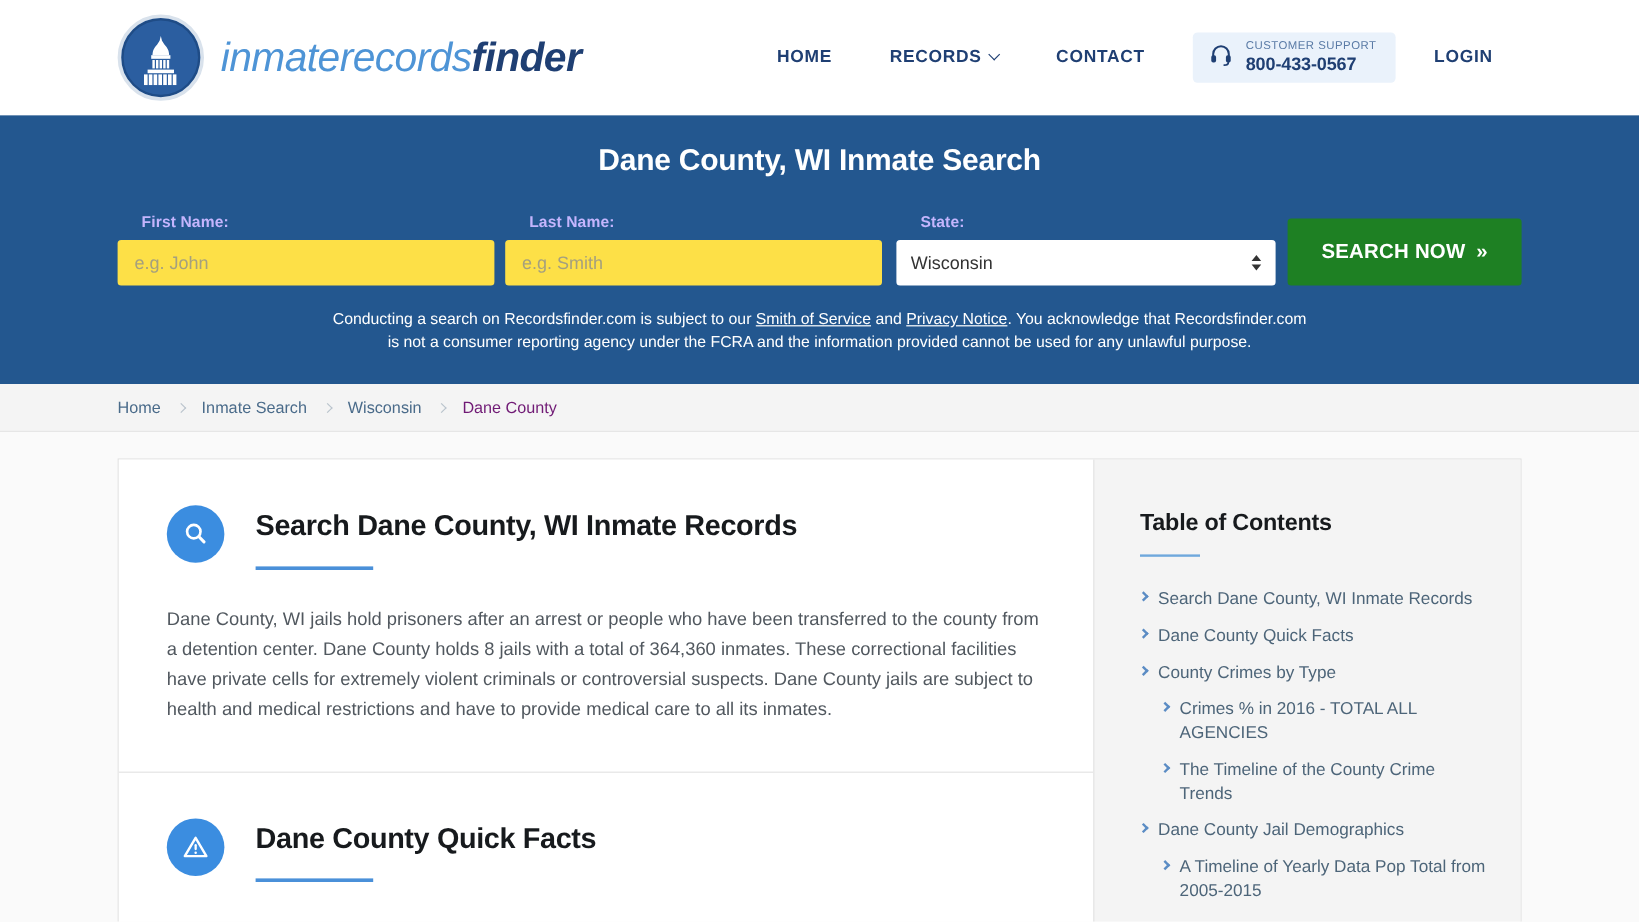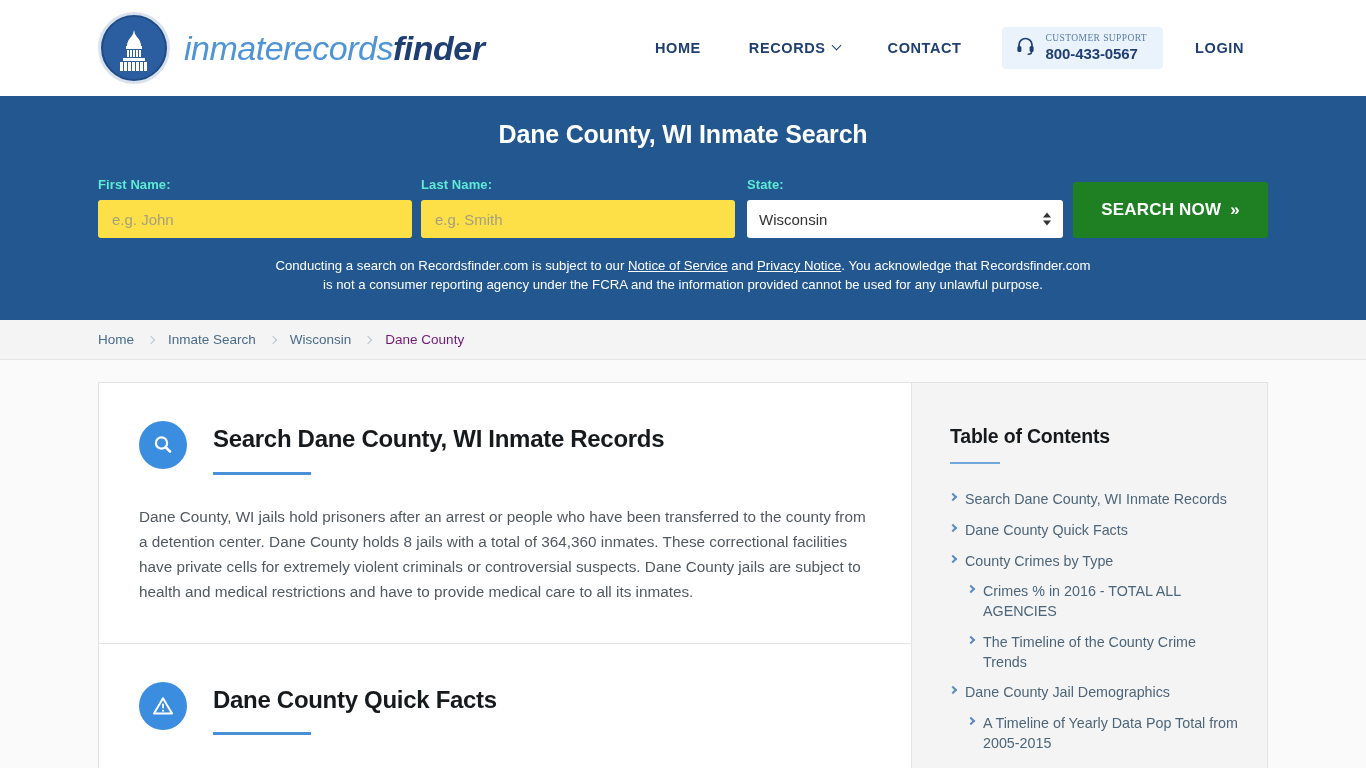--- a/index.html
+++ b/index.html
@@ -85,21 +85,20 @@
     margin: 0 8px 0 16px;
     text-decoration: none;
   }
   .support-text { line-height: 1.05; }
   .support-label {
     display: block;
     font-size: 9.5px;
     color: #5a7ba6;
     letter-spacing: 0.4px;
     margin-bottom: 2px;
-    font-family: Liberation Serif, serif;
   }
   .support-phone {
     display: block;
     font-size: 15px;
     font-weight: 800;
     color: #1f3f73;
     letter-spacing: -0.1px;
   }
 
   
@@ -120,23 +119,24 @@
     align-items: flex-end;
     gap: 0;
   }
   .field { display: flex; flex-direction: column; }
   .field-first { width: 318px; margin-right: 9px; }
   .field-last  { width: 318px; margin-right: 12px; }
   .field-state { width: 320px; margin-right: 10px; }
   .field-label {
     font-size: 13px;
     font-weight: 700;
-    color: #5eead4;
+    color: #c4b5fd;
     margin-bottom: 8px;
     letter-spacing: 0.1px;
+    margin-left: 20px;
   }
   .txt-input {
     height: 38px;
     border: none;
     border-radius: 3px;
     background: #fde047;
     padding: 0 14px;
     font-size: 15px;
     font-family: "Liberation Sans", sans-serif;
     color: #4a4a3a;
@@ -413,21 +413,21 @@
           </span>
       </div>
     </div>
 
     <button class="search-btn" type="submit">
       <span>SEARCH NOW</span>
       <span class="chevs">»</span>
     </button>
   </form>
 
-  <p class="disclaimer"><span>Conducting a search on Recordsfinder.com is subject to our </span><a href="#">Notice of Service</a><span> and </span><a href="#">Privacy Notice</a><span>. You acknowledge that Recordsfinder.com is not a consumer reporting agency under the FCRA and the information provided cannot be used for any unlawful purpose.</span></p>
+  <p class="disclaimer"><span>Conducting a search on Recordsfinder.com is subject to our </span><a href="#">Smith of Service</a><span> and </span><a href="#">Privacy Notice</a><span>. You acknowledge that Recordsfinder.com is not a consumer reporting agency under the FCRA and the information provided cannot be used for any unlawful purpose.</span></p>
 </section>
 
 <nav class="crumbbar">
   <a class="crumb" href="#">Home</a>
   <i class="crumb-sep"></i>
   <a class="crumb" href="#">Inmate Search</a>
   <i class="crumb-sep"></i>
   <a class="crumb" href="#">Wisconsin</a>
   <i class="crumb-sep"></i>
   <span class="crumb current">Dane County</span>

